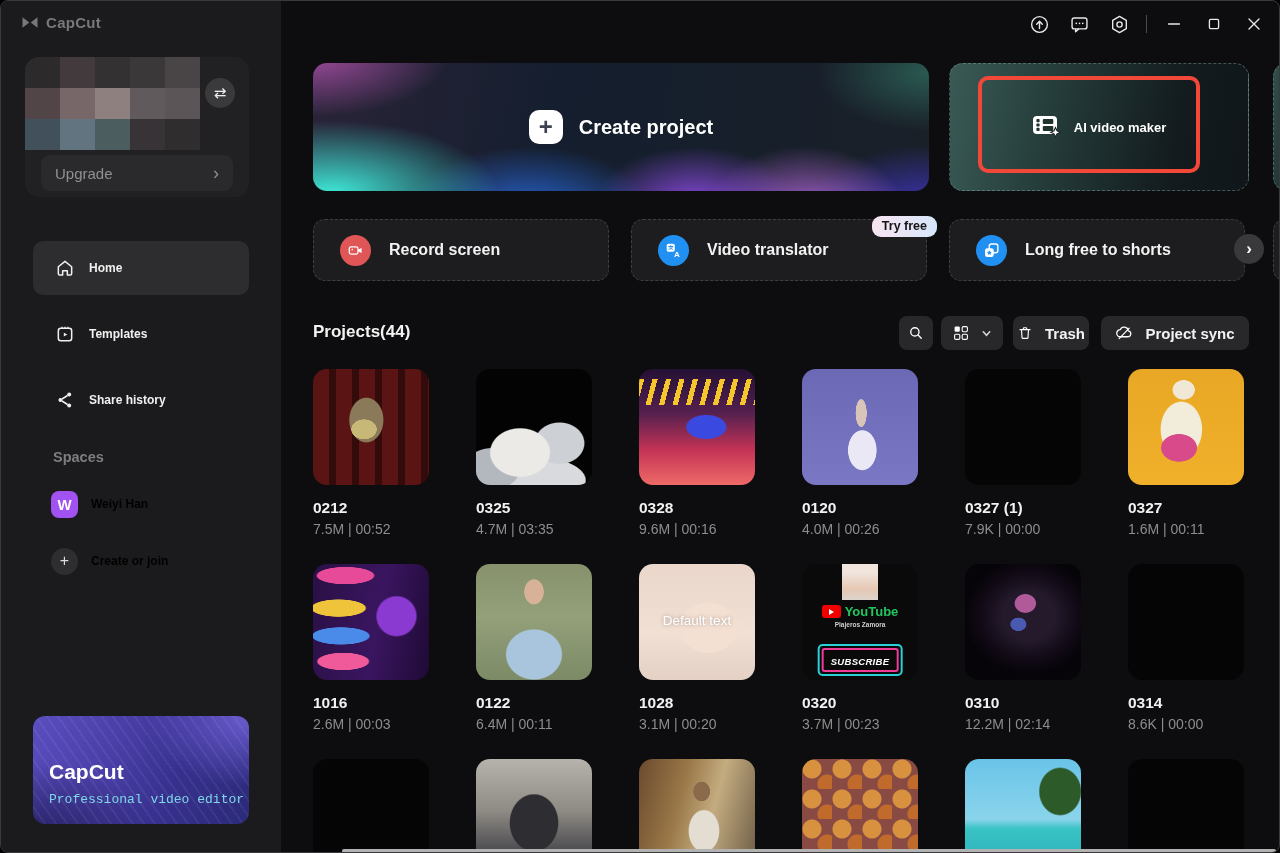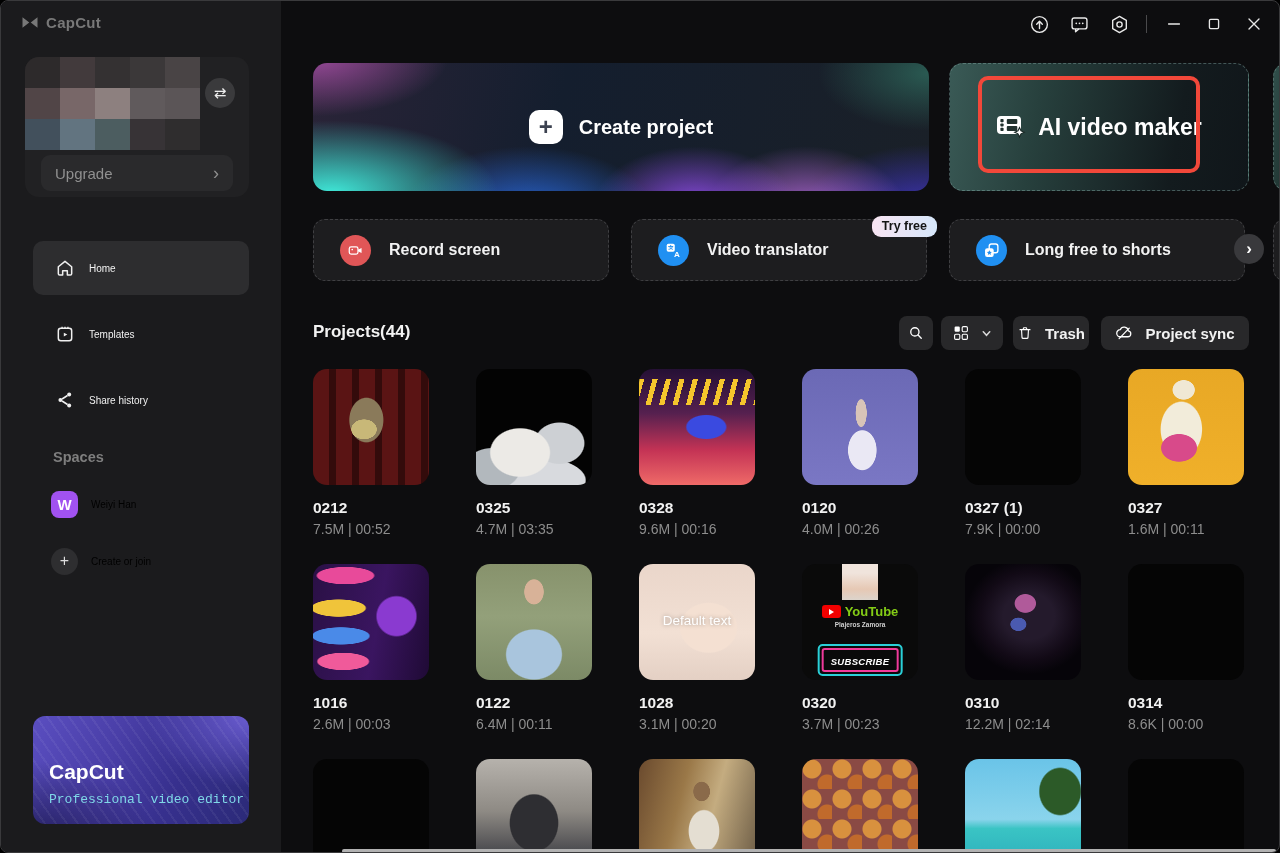--- a/index.html
+++ b/index.html
@@ -29,21 +29,21 @@
   .mosaic div:nth-child(13){background:#4c5d60}.mosaic div:nth-child(14){background:#373336}
   .mosaic div:nth-child(15){background:#2f2d2e}
   .swap-btn { position:absolute; right:14px; top:21px; width:30px; height:30px; border-radius:50%;
               background:#3a3a3c; color:#eee; font-size:15px; display:flex; align-items:center; justify-content:center; }
   .upgrade-btn { position:absolute; left:16px; top:98px; width:192px; height:36px; background:#2a2a2c;
                  border-radius:9px; display:flex; align-items:center; padding:0 14px; color:#909090; font-size:15px; }
   .upgrade-btn .chev { margin-left:auto; font-size:18px; line-height:1; color:#8f8f8f; }
   .nav-item { position:absolute; left:32px; width:216px; height:54px; border-radius:10px;
               display:flex; align-items:center; padding-left:22px; gap:14px; color:#f0f0f0; }
   .nav-item.active { background:#2d2d2f; }
-  .nav-label { font-size:10px; font-weight:400;text-align:right; }
+  .nav-label { font-size:12px; font-weight:700;text-align:right; }
   .spaces-label { position:absolute; left:52px; top:448px; color:#7e7e7e; font-size:14.5px; font-weight:600; }
   .space-item { position:absolute; left:32px; top:483px; width:216px; height:40px; display:flex; align-items:center; padding-left:18px; gap:13px; }
   .avatar { width:27px; height:27px; border-radius:8px; background:#a152f0; color:#fff; font-weight:700; font-size:15px;
             display:flex; align-items:center; justify-content:center; }
   .plus-circle { width:27px; height:27px; border-radius:50%; background:#2e2e30; color:#ddd; font-size:16px;
                  display:flex; align-items:center; justify-content:center; }
   .banner { position:absolute; left:32px; top:715px; width:216px; height:108px; border-radius:12px; overflow:hidden;
     background:
       repeating-linear-gradient(55deg, rgba(255,255,255,0.055) 0 2px, rgba(0,0,0,0) 2px 9px),
       radial-gradient(80% 110% at 100% 0%, #6a5cd0 0%, rgba(106,92,208,0) 60%),
@@ -63,21 +63,21 @@
       radial-gradient(35% 105% at 100% 132%, #4a3ae8 0%, rgba(74,58,232,0) 65%),
       radial-gradient(30% 75% at 100% 8%, #2a5a52 0%, rgba(42,90,82,0) 60%),
       linear-gradient(100deg, #2a2438 0%, #141e2e 40%, #1a2028 100%); }
   .plus-box { width:34px; height:34px; background:#fff; border-radius:10px; display:flex; align-items:center;
               justify-content:center; color:#3c4250; font-size:24px; font-weight:700; line-height:1; }
   .hero-label { color:#fff; font-size:20px; font-weight:700; }
   .ai-card { position:absolute; left:948px; top:62px; width:300px; height:128px; border-radius:14px;
     border:1px dashed rgba(150,190,185,0.38);
     background:linear-gradient(100deg, #3a5a56 0%, #27403d 30%, #131b1e 75%, #10161a 100%);
     display:flex; align-items:center; justify-content:center; gap:12px; }
-  .ai-label { color:#fff; font-size:23px; font-weight:700; }
+  .ai-label { color:#fff; font-size:13px; font-weight:700; }
   .red-box { position:absolute; left:28px; top:12px; width:222px; height:97px; border:4px solid #f2483a; border-radius:10px; }
   .hero-sliver { position:absolute; left:1272px; top:62px; width:20px; height:128px; border-radius:14px 0 0 14px;
     border:1px dashed rgba(150,190,185,0.38); background:linear-gradient(100deg,#31504c,#1a2a28); }
   
   .tool-card { position:absolute; top:218px; width:296px; height:62px; background:#1d1d1f; border-radius:12px;
                border:1px dashed #3f3f42; display:flex; align-items:center; padding-left:26px; gap:18px; }
   .tool-icon { width:31px; height:31px; border-radius:50%; display:flex; align-items:center; justify-content:center; flex:none; }
   .tool-label { color:#f2f2f2; font-size:16px; font-weight:700; }
   .badge { position:absolute; top:-4px; right:-11px; padding:3px 10px 4px; border-radius:9px;
            background:linear-gradient(90deg,#f8e4f2,#d6e7fa); color:#141414; font-size:12.5px; font-weight:700; }
@@ -153,21 +153,21 @@
   .t-beach { background:
       radial-gradient(30% 34% at 82% 28%, #2c5a28 0 58%, rgba(0,0,0,0) 62%),
       linear-gradient(180deg, #6ac4e8 0%, #8ad4ec 52%, #3ac4c4 60%, #28a8ba 100%); }
   .overlay-text { position:absolute; left:0; top:42%; width:100%; text-align:center; color:#fff;
                   font-size:13.5px; text-shadow:0 0 4px rgba(0,0,0,.35); }
   .yt-photo { position:absolute; left:50%; top:0; transform:translateX(-50%); width:36px; height:36px;
               background:linear-gradient(180deg,#f0e4dc 0 25%, #e6c8b4 70%, #dcd4cc 100%); }
   .yt-row { position:absolute; left:0; top:40px; width:100%; display:flex; align-items:center; justify-content:center; gap:4px; }
   .yt-play { width:19px; height:13px; background:#f20000; border-radius:3px; display:flex; align-items:center; justify-content:center; }
   .yt-play span { width:0; height:0; border-left:5px solid #fff; border-top:3.5px solid rgba(0,0,0,0); border-bottom:3.5px solid rgba(0,0,0,0); }
-  .yt-brand { color:#84cc16; font-size:13px; font-weight:700; }
+  .yt-brand { color:#22c55e; font-size:13px; font-weight:700; }
   .yt-channel { position:absolute; left:0; top:57px; width:100%; text-align:center; color:#cfcfcf; font-size:6.5px; font-weight:700; }
   .sub-outer { position:absolute; left:50%; bottom:4px; transform:translateX(-50%); border:2px solid #2ad0d8; border-radius:5px; padding:2px; }
   .sub-inner { border:2px solid #f03a9a; border-radius:3px; padding:1px 7px; }
   .sub-text { color:#fff; font-size:9.5px; font-weight:800; font-style:italic; letter-spacing:.3px; }
   .hscrollbar { position:absolute; left:341px; top:848px; width:934px; height:4px; background:#b2b2b2; border-radius:2px; }
 </style>
 </head>
 <body>
 
 <div class="window">

